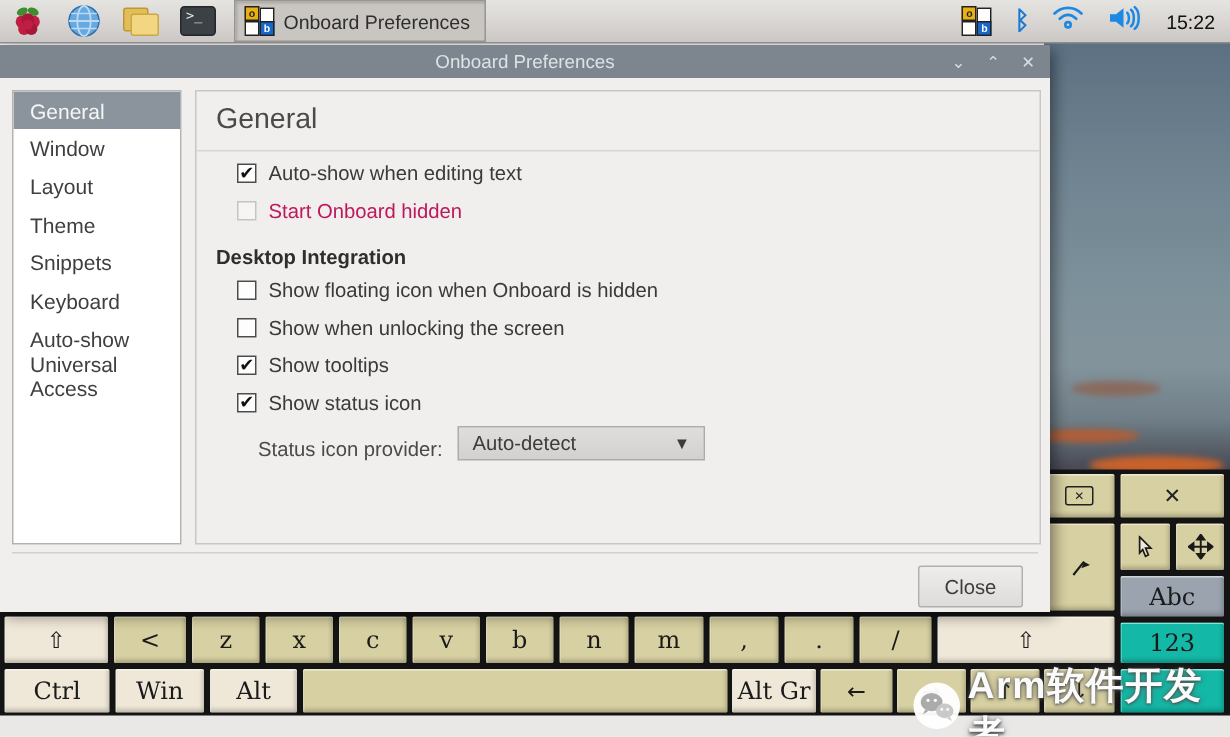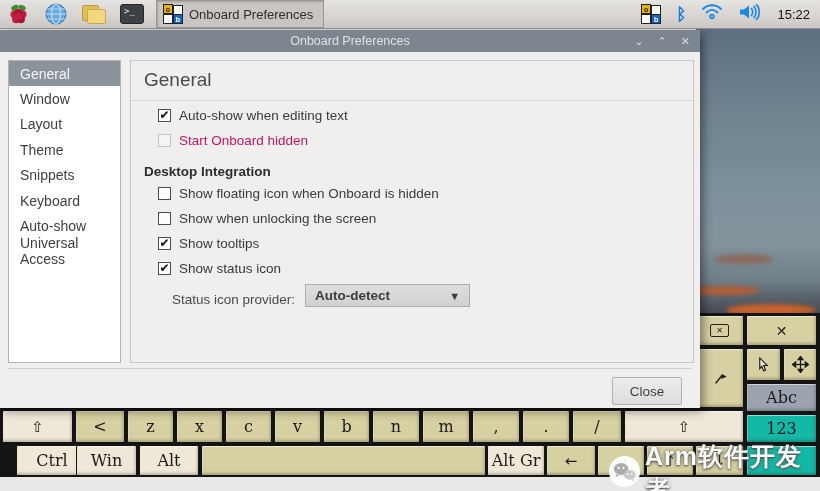--- a/index.html
+++ b/index.html
@@ -93,21 +93,21 @@
   .checkbox{width:13px;height:13px;box-sizing:border-box;border:1.5px solid #4c4c4c;background:#fdfdfd;
             display:flex;align-items:center;justify-content:center;flex:0 0 auto;}
   .checkbox .mark{font-size:12px;font-weight:bold;color:#101010;line-height:12px;transform:translateY(-1px);
                   font-family:"DejaVu Sans",sans-serif;}
   .cb-label{font-size:13.5px;color:#3a3a3a;}
   .cb-row.disabled .checkbox{border-color:#c6c4c2;background:#f6f5f4;}
   .cb-row.disabled .cb-label{color:#be185d;}
   .dd-row{display:flex;align-items:flex-end;gap:10px;margin:3px 0 0 28px;}
   .dd-label{font-size:13.5px;color:#4a4a4a;}
   .dropdown{width:165px;height:23px;box-sizing:border-box;background:linear-gradient(180deg,#e0dedc,#d3d1cf);
-            border:1px solid #aeacaa;display:flex;align-items:center;padding:0 9px;font-weight:bold;}
+            border:1px solid #aeacaa;display:flex;align-items:center;padding:0 9px;}
   .dd-value{font-size:13.5px;color:#3c3c3c;flex:1;}
   .caret{font-size:11px;color:#3c3c3c;}
   .dlg-sep{position:absolute;left:8px;top:338px;width:684px;border-top:1px solid #d2d0ce;}
   .close-btn{position:absolute;right:18px;top:347px;width:68px;height:26px;
              background:linear-gradient(180deg,#efedec,#deDCda);border:1px solid #b2b0ae;border-radius:2px;
              font-size:13.5px;color:#3e3e3e;display:flex;align-items:center;justify-content:center;
              font-family:"Liberation Sans",sans-serif;}
   
   .watermark{position:absolute;left:608px;top:440px;z-index:30;display:flex;align-items:center;gap:4px;}
   .wm-text{font-size:25px;font-weight:bold;color:#fbfbfb;letter-spacing:1px;
@@ -262,21 +262,21 @@
         <path d="M0.5 10 l3.8 -2.8 v5.6 z"></path>
         <path d="M19.5 10 l-3.8 -2.8 v5.6 z"></path>
       </svg>
     </div>
     <div class="key abc" style="left: 746px; top: 383px; width: 71px; height: 29px; text-align: right;">
       <span>Abc</span>
     </div>
     <div class="key purple" style="left: 746px; top: 414px; width: 71px; height: 29px;">
       <span>123</span>
     </div>
-    <div class="key cream" style="left: 16px; top: 445px; width: 72px; height: 31px;">
+    <div class="key cream" style="left: 2px; top: 445px; width: 72px; height: 31px;">
       <span>Ctrl</span>
     </div>
     <div class="key cream" style="left: 76px; top: 445px; width: 61px; height: 31px;">
       <span>Win</span>
     </div>
     <div class="key cream" style="left: 139px; top: 445px; width: 60px; height: 31px;">
       <span>Alt</span>
     </div>
     <div class="key tan" style="left: 201px; top: 445px; width: 285px; height: 31px;"></div>
     <div class="key cream" style="left: 487px; top: 445px; width: 58px; height: 31px;">

